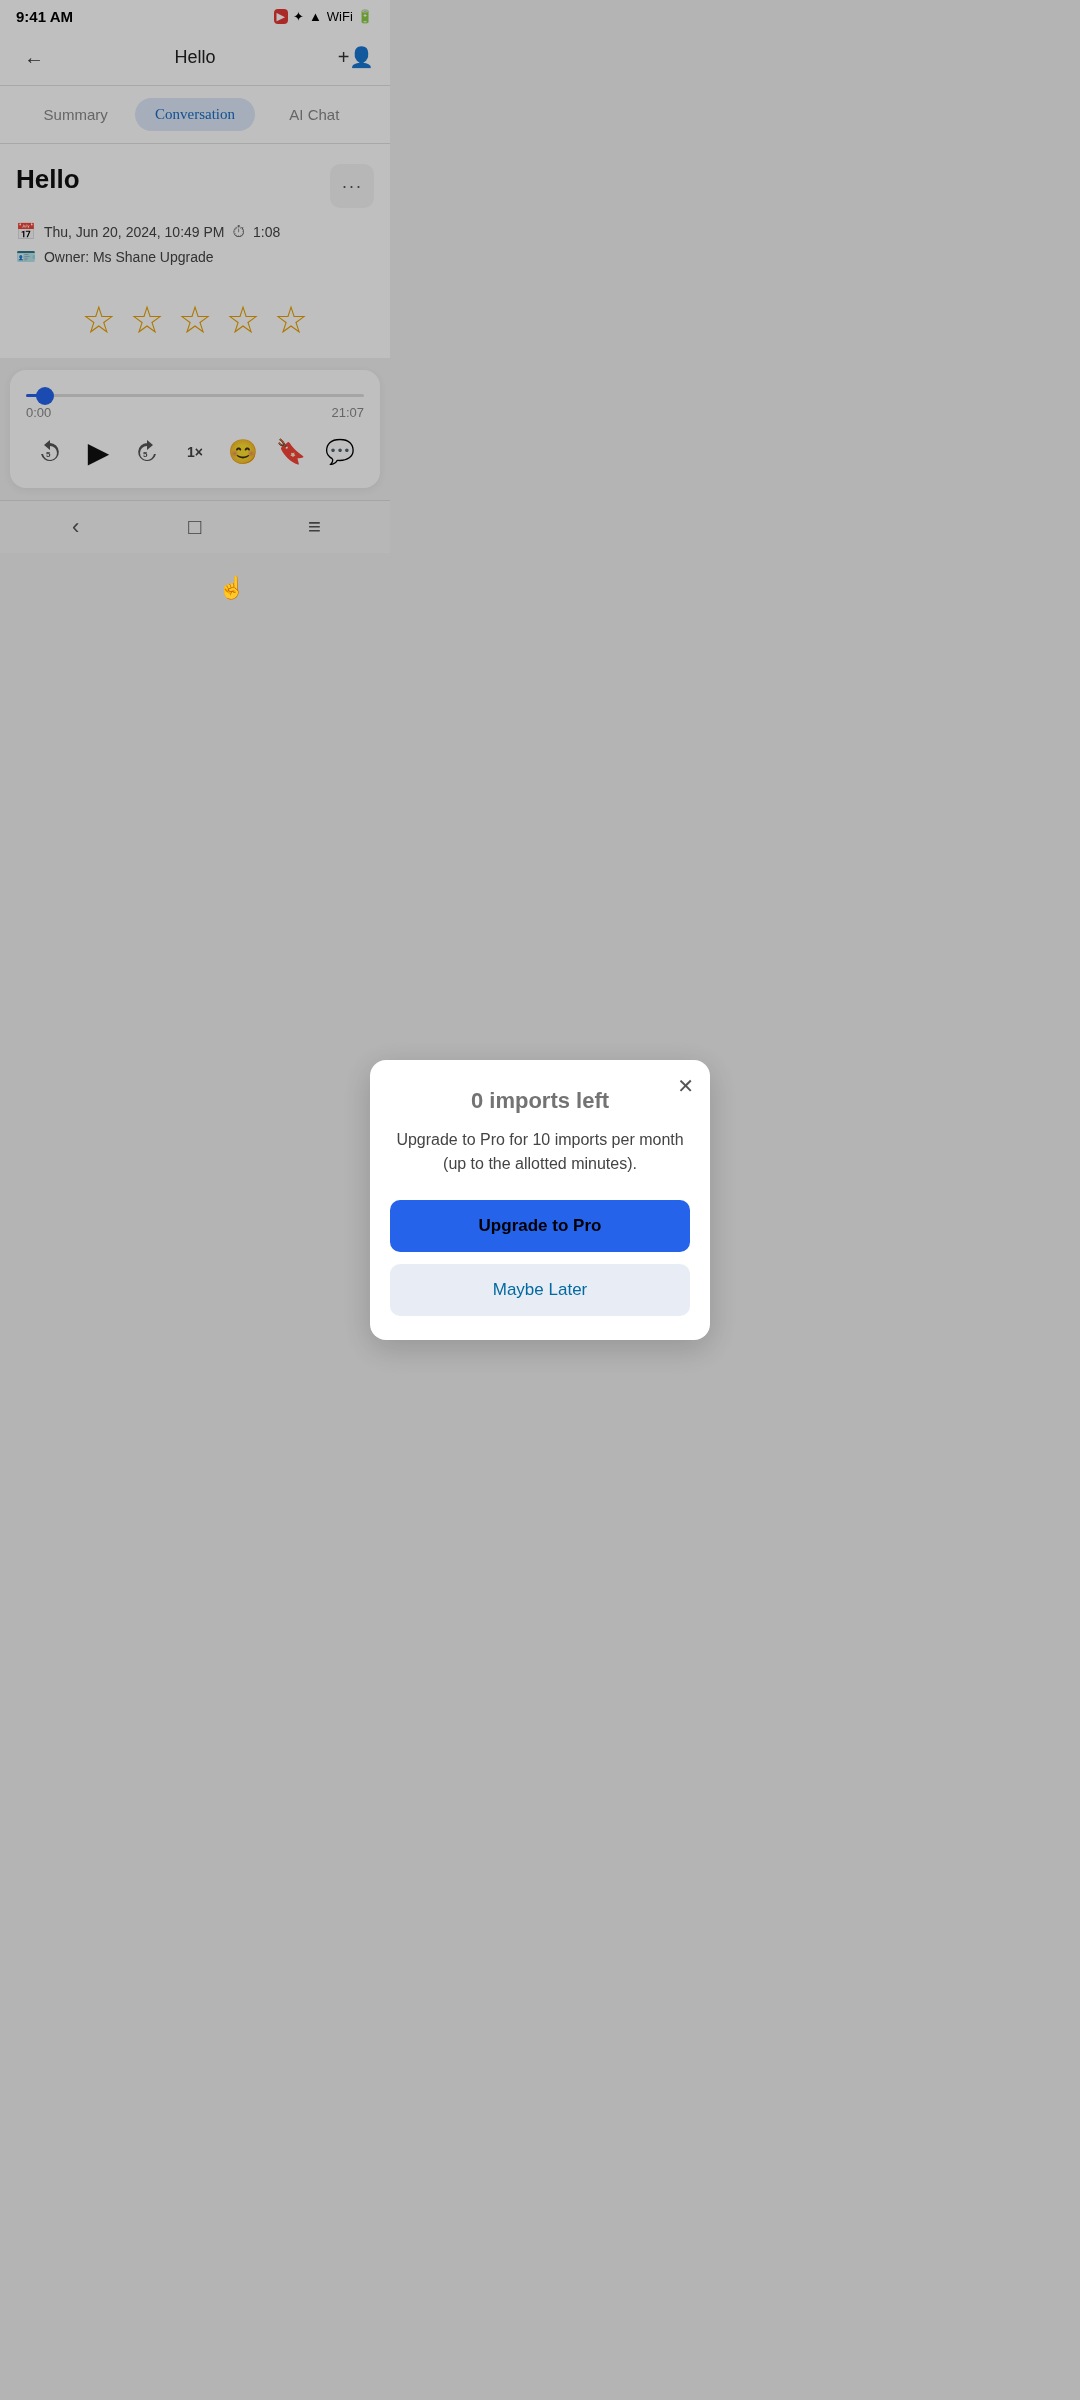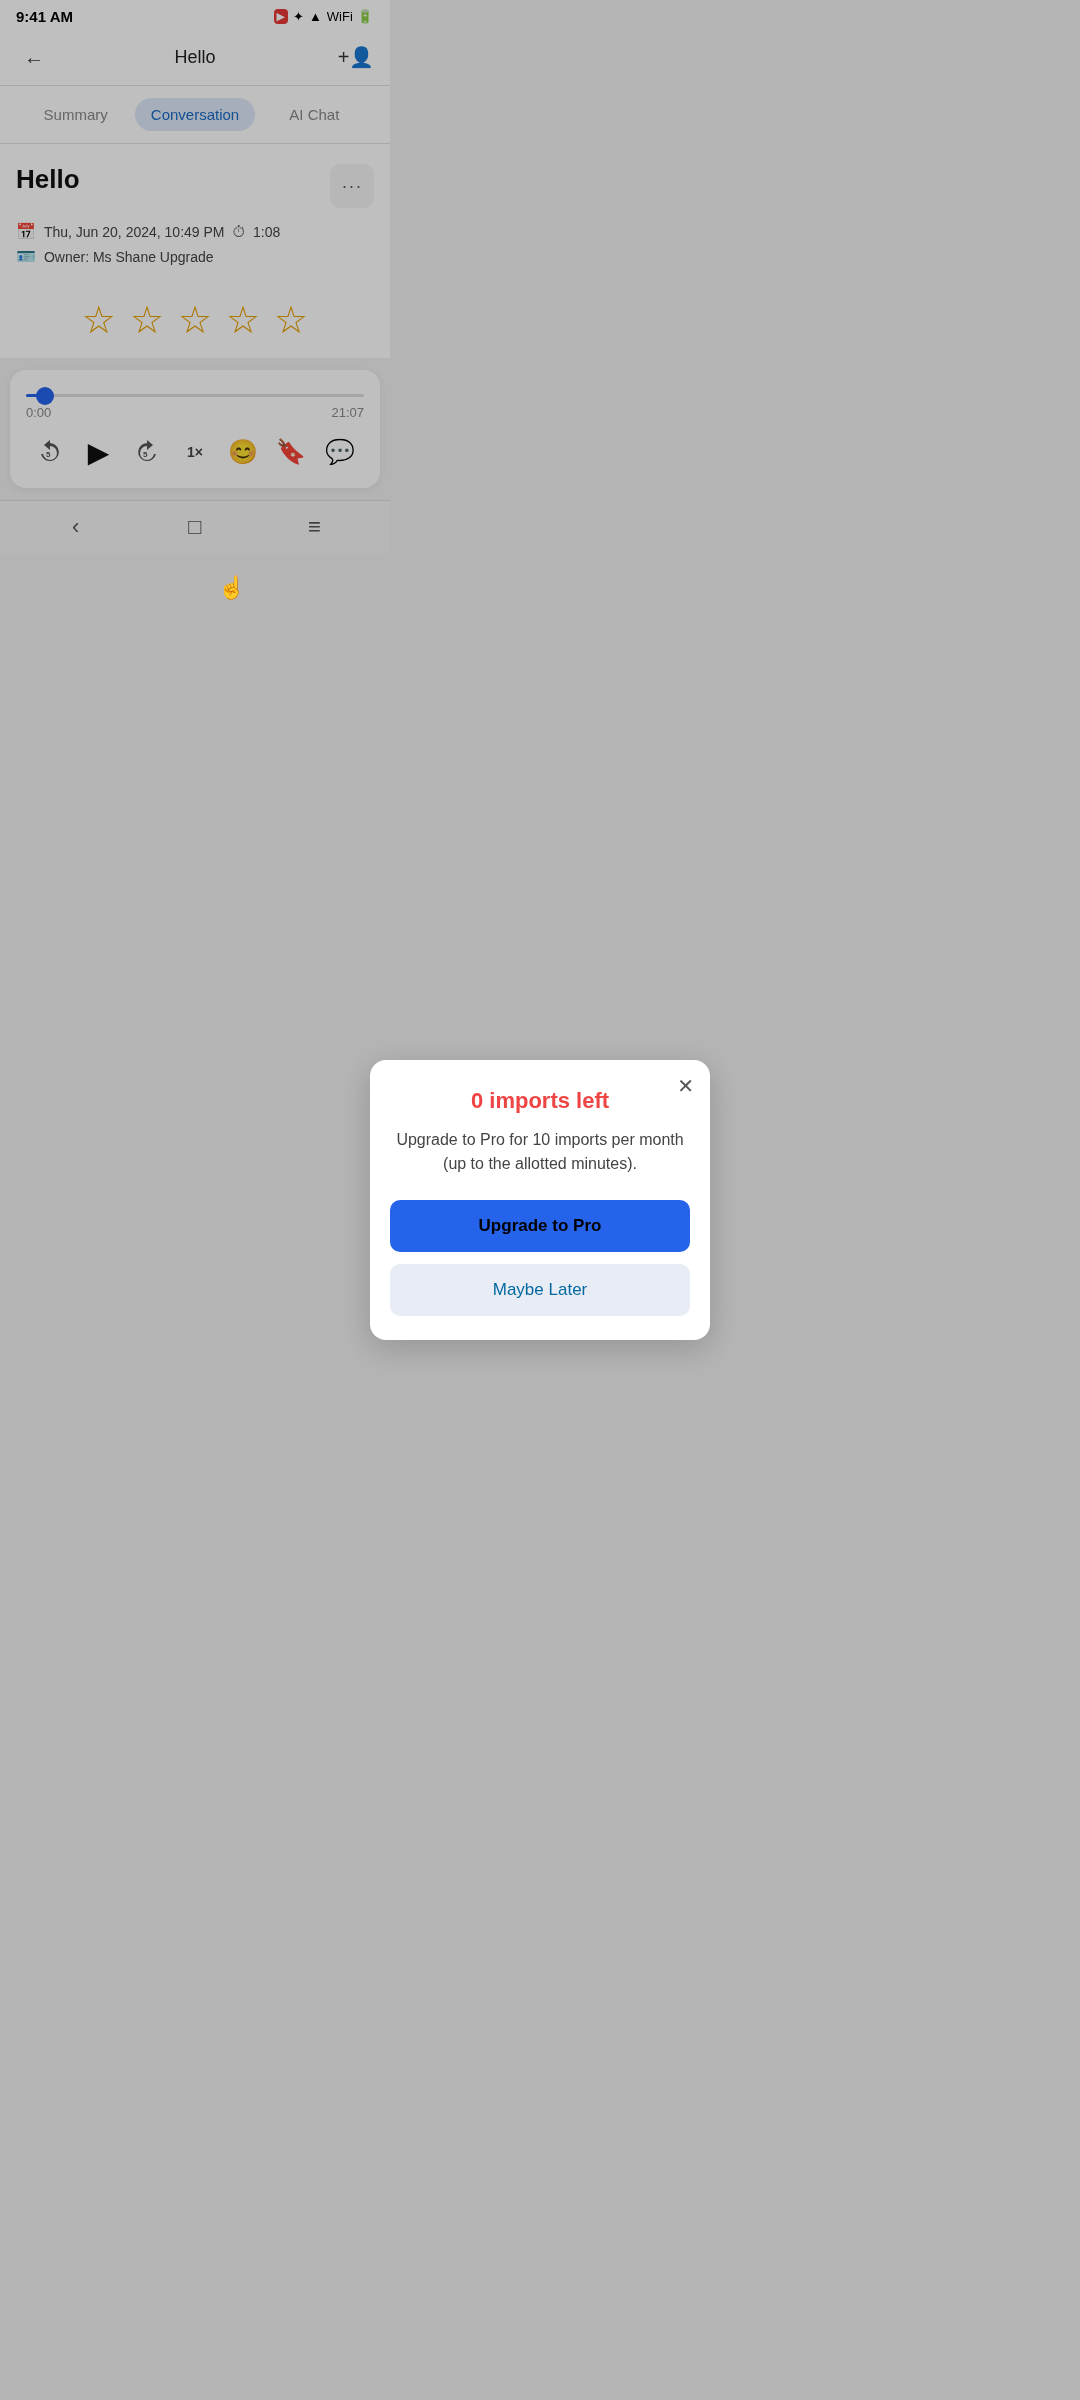--- a/index.html
+++ b/index.html
@@ -82,20 +82,21 @@
       padding: 8px 12px;
       font-size: 15px;
       color: #888;
       cursor: pointer;
       border-radius: 24px;
     }
     .tab-item.active {
       background: #dce8f8;
       color: #1a6cc4;
       font-weight: 500;
+      font-family: Liberation Serif, serif;
     }
 
     
     .main-content {
       background: #fff;
       padding: 20px 16px 16px;
     }
     .record-header {
       display: flex;
       align-items: flex-start;
@@ -164,21 +165,21 @@
       right: 16px;
       font-size: 20px;
       color: #555;
       cursor: pointer;
       background: none;
       border: none;
     }
     .modal-title {
       font-size: 22px;
       font-weight: 700;
-      color: #ef4444;
+      color: #737373;
       text-align: center;
       margin-bottom: 14px;
       margin-top: 4px;
     }
     .modal-desc {
       font-size: 16px;
       color: #444;
       text-align: center;
       line-height: 1.5;
       margin-bottom: 24px;

